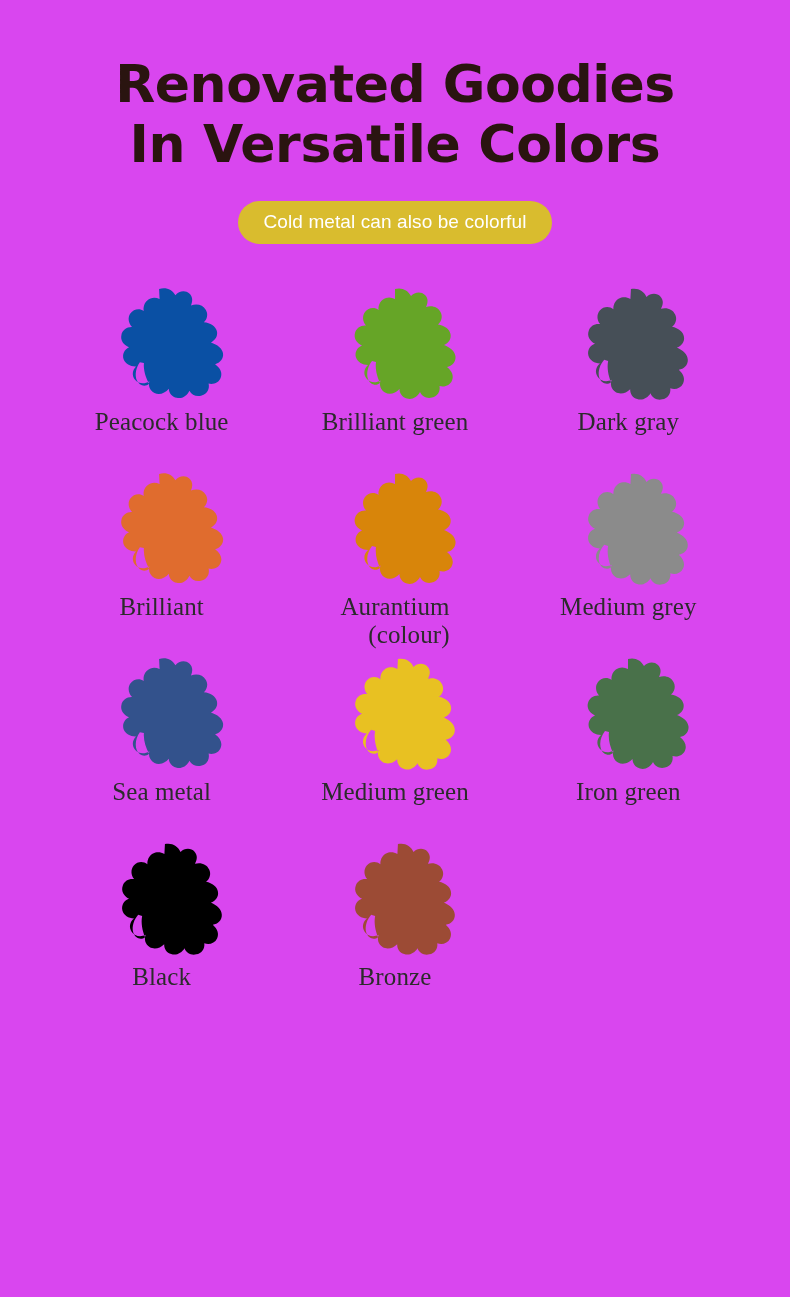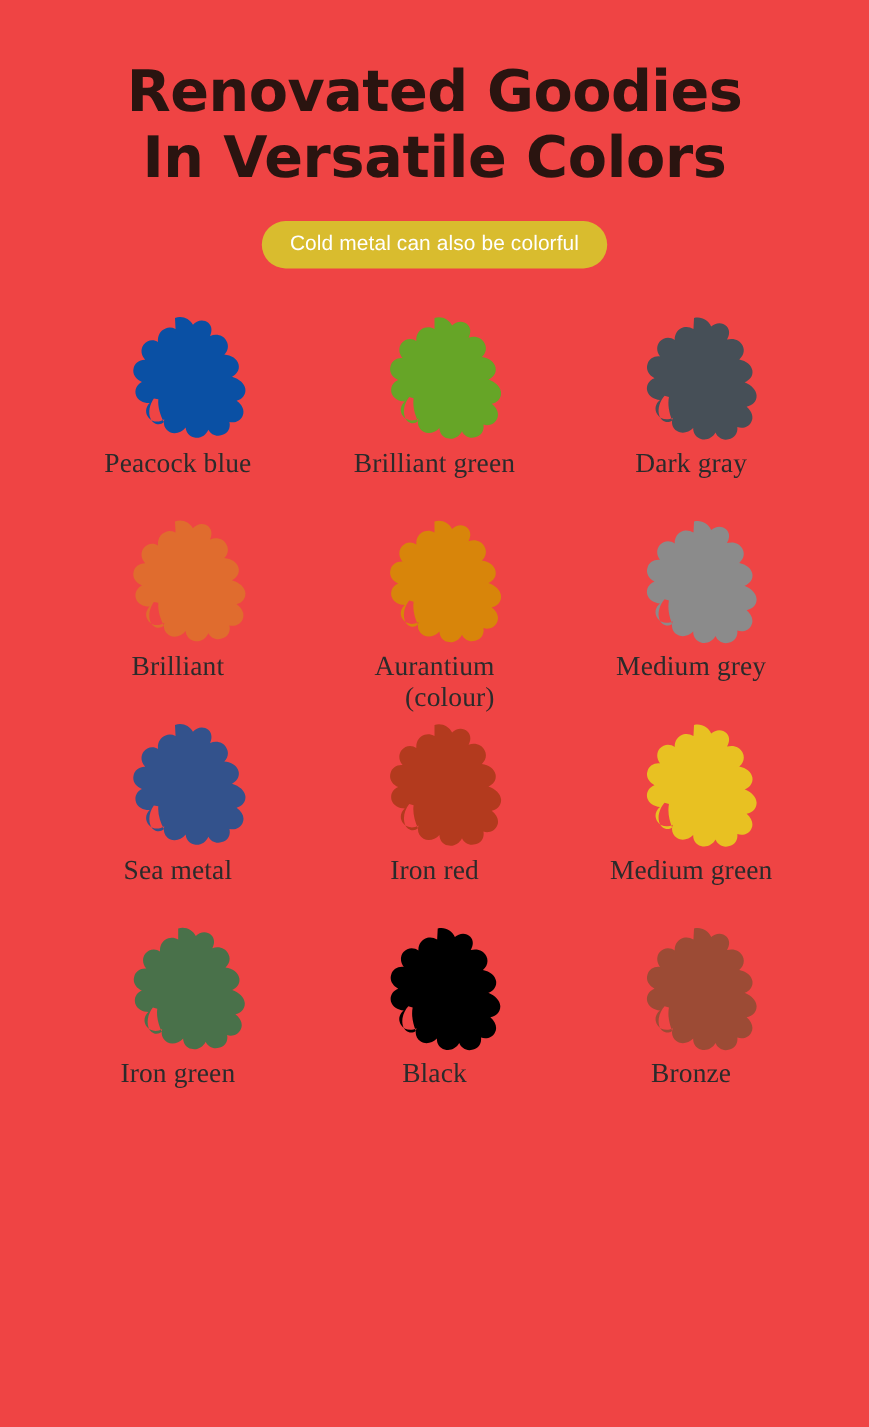--- a/index.html
+++ b/index.html
@@ -99,21 +99,21 @@
     font-size: 25px;
     line-height: 1.12;
     text-align: right;
     white-space: pre-line;
     letter-spacing: 0.1px;
   }
 </style>
 </head>
 <body style="background: rgb(245, 245, 243);">
 
-<div class="page" style="background: #ef4444;">
+<div class="page" style="background: #d946ef;">
 
   <div class="header">
     <h1 class="title" style="color: rgb(42, 20, 16);">
       <span class="title-line">Renovated Goodies</span>
       <span class="title-line title-line-2">In Versatile Colors</span>
     </h1>
     <div class="subtitle-wrap">
       <span class="subtitle-pill" style="background: rgb(217, 188, 46); color: rgb(255, 255, 255);">Cold metal can also be colorful</span>
     </div>
   </div>
@@ -456,20 +456,71 @@
           C 198 162, 204 176, 201 190
           C 198 201, 186 205, 178 197
           C 185 184, 189 167, 188 152
           Z
         " fill="#33528c"></path>
       </svg>
     </span>
     <span class="swatch-label">Sea metal</span>
   </div>
 
+
+  <div class="cell">
+    <span class="blob">
+      <svg viewBox="0 0 300 236" xmlns="http://www.w3.org/2000/svg" aria-hidden="true" style="transform: rotate(3deg);">
+        <path class="blob-path" d="
+          M 150 6
+          C 163 2, 176 8, 182 20
+          C 189 12, 202 10, 210 18
+          C 217 25, 216 34, 212 42
+          C 224 38, 236 42, 241 52
+          C 246 61, 243 71, 236 77
+          C 249 79, 259 86, 261 96
+          C 263 106, 257 114, 248 118
+          C 261 123, 270 131, 271 141
+          C 272 152, 264 160, 254 162
+          C 264 170, 268 180, 264 189
+          C 260 199, 249 203, 239 200
+          C 241 211, 235 221, 224 223
+          C 214 226, 204 221, 200 212
+          C 195 222, 184 228, 174 225
+          C 165 223, 159 215, 159 206
+          C 151 215, 139 218, 130 213
+          C 121 208, 118 198, 121 189
+          C 111 195, 99 193, 93 185
+          C 86 176, 88 165, 96 158
+          C 85 158, 75 152, 72 143
+          C 69 133, 74 123, 84 119
+          C 73 114, 67 104, 70 94
+          C 72 84, 82 78, 92 79
+          C 85 71, 84 60, 90 52
+          C 97 43, 109 42, 117 48
+          C 116 37, 122 27, 132 24
+          C 138 22, 144 23, 150 26
+          Z
+          M 104 150
+          C 96 160, 92 174, 96 186
+          C 100 197, 112 201, 120 194
+          C 114 181, 110 166, 112 152
+          Z
+          M 190 150
+          C 198 162, 204 176, 201 190
+          C 198 201, 186 205, 178 197
+          C 185 184, 189 167, 188 152
+          Z
+        " fill="#e8c122"></path>
+      </svg>
+    </span>
+    <span class="swatch-label">Medium green</span>
+  </div>
+
+
   <div class="cell">
     <span class="blob">
       <svg viewBox="0 0 300 236" xmlns="http://www.w3.org/2000/svg" aria-hidden="true" style="transform: rotate(0deg);">
         <path class="blob-path" d="
           M 150 6
           C 163 2, 176 8, 182 20
           C 189 12, 202 10, 210 18
           C 217 25, 216 34, 212 42
           C 224 38, 236 42, 241 52
           C 246 61, 243 71, 236 77
@@ -499,24 +550,24 @@
           M 104 150
           C 96 160, 92 174, 96 186
           C 100 197, 112 201, 120 194
           C 114 181, 110 166, 112 152
           Z
           M 190 150
           C 198 162, 204 176, 201 190
           C 198 201, 186 205, 178 197
           C 185 184, 189 167, 188 152
           Z
-        " fill="#b33a1e"></path>
-      </svg>
-    </span>
-    <span class="swatch-label">Iron red</span>
+        " fill="#49714a"></path>
+      </svg>
+    </span>
+    <span class="swatch-label">Iron green</span>
   </div>
 
   <div class="cell">
     <span class="blob">
       <svg viewBox="0 0 300 236" xmlns="http://www.w3.org/2000/svg" aria-hidden="true" style="transform: rotate(3deg);">
         <path class="blob-path" d="
           M 150 6
           C 163 2, 176 8, 182 20
           C 189 12, 202 10, 210 18
           C 217 25, 216 34, 212 42
@@ -548,75 +599,27 @@
           M 104 150
           C 96 160, 92 174, 96 186
           C 100 197, 112 201, 120 194
           C 114 181, 110 166, 112 152
           Z
           M 190 150
           C 198 162, 204 176, 201 190
           C 198 201, 186 205, 178 197
           C 185 184, 189 167, 188 152
           Z
-        " fill="#e8c122"></path>
-      </svg>
-    </span>
-    <span class="swatch-label">Medium green</span>
-  </div>
-
-
-  <div class="cell">
-    <span class="blob">
-      <svg viewBox="0 0 300 236" xmlns="http://www.w3.org/2000/svg" aria-hidden="true" style="transform: rotate(0deg);">
-        <path class="blob-path" d="
-          M 150 6
-          C 163 2, 176 8, 182 20
-          C 189 12, 202 10, 210 18
-          C 217 25, 216 34, 212 42
-          C 224 38, 236 42, 241 52
-          C 246 61, 243 71, 236 77
-          C 249 79, 259 86, 261 96
-          C 263 106, 257 114, 248 118
-          C 261 123, 270 131, 271 141
-          C 272 152, 264 160, 254 162
-          C 264 170, 268 180, 264 189
-          C 260 199, 249 203, 239 200
-          C 241 211, 235 221, 224 223
-          C 214 226, 204 221, 200 212
-          C 195 222, 184 228, 174 225
-          C 165 223, 159 215, 159 206
-          C 151 215, 139 218, 130 213
-          C 121 208, 118 198, 121 189
-          C 111 195, 99 193, 93 185
-          C 86 176, 88 165, 96 158
-          C 85 158, 75 152, 72 143
-          C 69 133, 74 123, 84 119
-          C 73 114, 67 104, 70 94
-          C 72 84, 82 78, 92 79
-          C 85 71, 84 60, 90 52
-          C 97 43, 109 42, 117 48
-          C 116 37, 122 27, 132 24
-          C 138 22, 144 23, 150 26
-          Z
-          M 104 150
-          C 96 160, 92 174, 96 186
-          C 100 197, 112 201, 120 194
-          C 114 181, 110 166, 112 152
-          Z
-          M 190 150
-          C 198 162, 204 176, 201 190
-          C 198 201, 186 205, 178 197
-          C 185 184, 189 167, 188 152
-          Z
-        " fill="#49714a"></path>
-      </svg>
-    </span>
-    <span class="swatch-label">Iron green</span>
-  </div>
+        " fill="#000000"></path>
+      </svg>
+    </span>
+    <span class="swatch-label">Black</span>
+  </div>
+
+
 
   <div class="cell">
     <span class="blob">
       <svg viewBox="0 0 300 236" xmlns="http://www.w3.org/2000/svg" aria-hidden="true" style="transform: rotate(3deg);">
         <path class="blob-path" d="
           M 150 6
           C 163 2, 176 8, 182 20
           C 189 12, 202 10, 210 18
           C 217 25, 216 34, 212 42
           C 224 38, 236 42, 241 52
@@ -647,71 +650,20 @@
           M 104 150
           C 96 160, 92 174, 96 186
           C 100 197, 112 201, 120 194
           C 114 181, 110 166, 112 152
           Z
           M 190 150
           C 198 162, 204 176, 201 190
           C 198 201, 186 205, 178 197
           C 185 184, 189 167, 188 152
           Z
-        " fill="#000000"></path>
-      </svg>
-    </span>
-    <span class="swatch-label">Black</span>
-  </div>
-
-
-
-  <div class="cell">
-    <span class="blob">
-      <svg viewBox="0 0 300 236" xmlns="http://www.w3.org/2000/svg" aria-hidden="true" style="transform: rotate(3deg);">
-        <path class="blob-path" d="
-          M 150 6
-          C 163 2, 176 8, 182 20
-          C 189 12, 202 10, 210 18
-          C 217 25, 216 34, 212 42
-          C 224 38, 236 42, 241 52
-          C 246 61, 243 71, 236 77
-          C 249 79, 259 86, 261 96
-          C 263 106, 257 114, 248 118
-          C 261 123, 270 131, 271 141
-          C 272 152, 264 160, 254 162
-          C 264 170, 268 180, 264 189
-          C 260 199, 249 203, 239 200
-          C 241 211, 235 221, 224 223
-          C 214 226, 204 221, 200 212
-          C 195 222, 184 228, 174 225
-          C 165 223, 159 215, 159 206
-          C 151 215, 139 218, 130 213
-          C 121 208, 118 198, 121 189
-          C 111 195, 99 193, 93 185
-          C 86 176, 88 165, 96 158
-          C 85 158, 75 152, 72 143
-          C 69 133, 74 123, 84 119
-          C 73 114, 67 104, 70 94
-          C 72 84, 82 78, 92 79
-          C 85 71, 84 60, 90 52
-          C 97 43, 109 42, 117 48
-          C 116 37, 122 27, 132 24
-          C 138 22, 144 23, 150 26
-          Z
-          M 104 150
-          C 96 160, 92 174, 96 186
-          C 100 197, 112 201, 120 194
-          C 114 181, 110 166, 112 152
-          Z
-          M 190 150
-          C 198 162, 204 176, 201 190
-          C 198 201, 186 205, 178 197
-          C 185 184, 189 167, 188 152
-          Z
         " fill="#9c4b35"></path>
       </svg>
     </span>
     <span class="swatch-label">Bronze</span>
   </div>
 </div>
 
 </div>
 
 </body></html>

